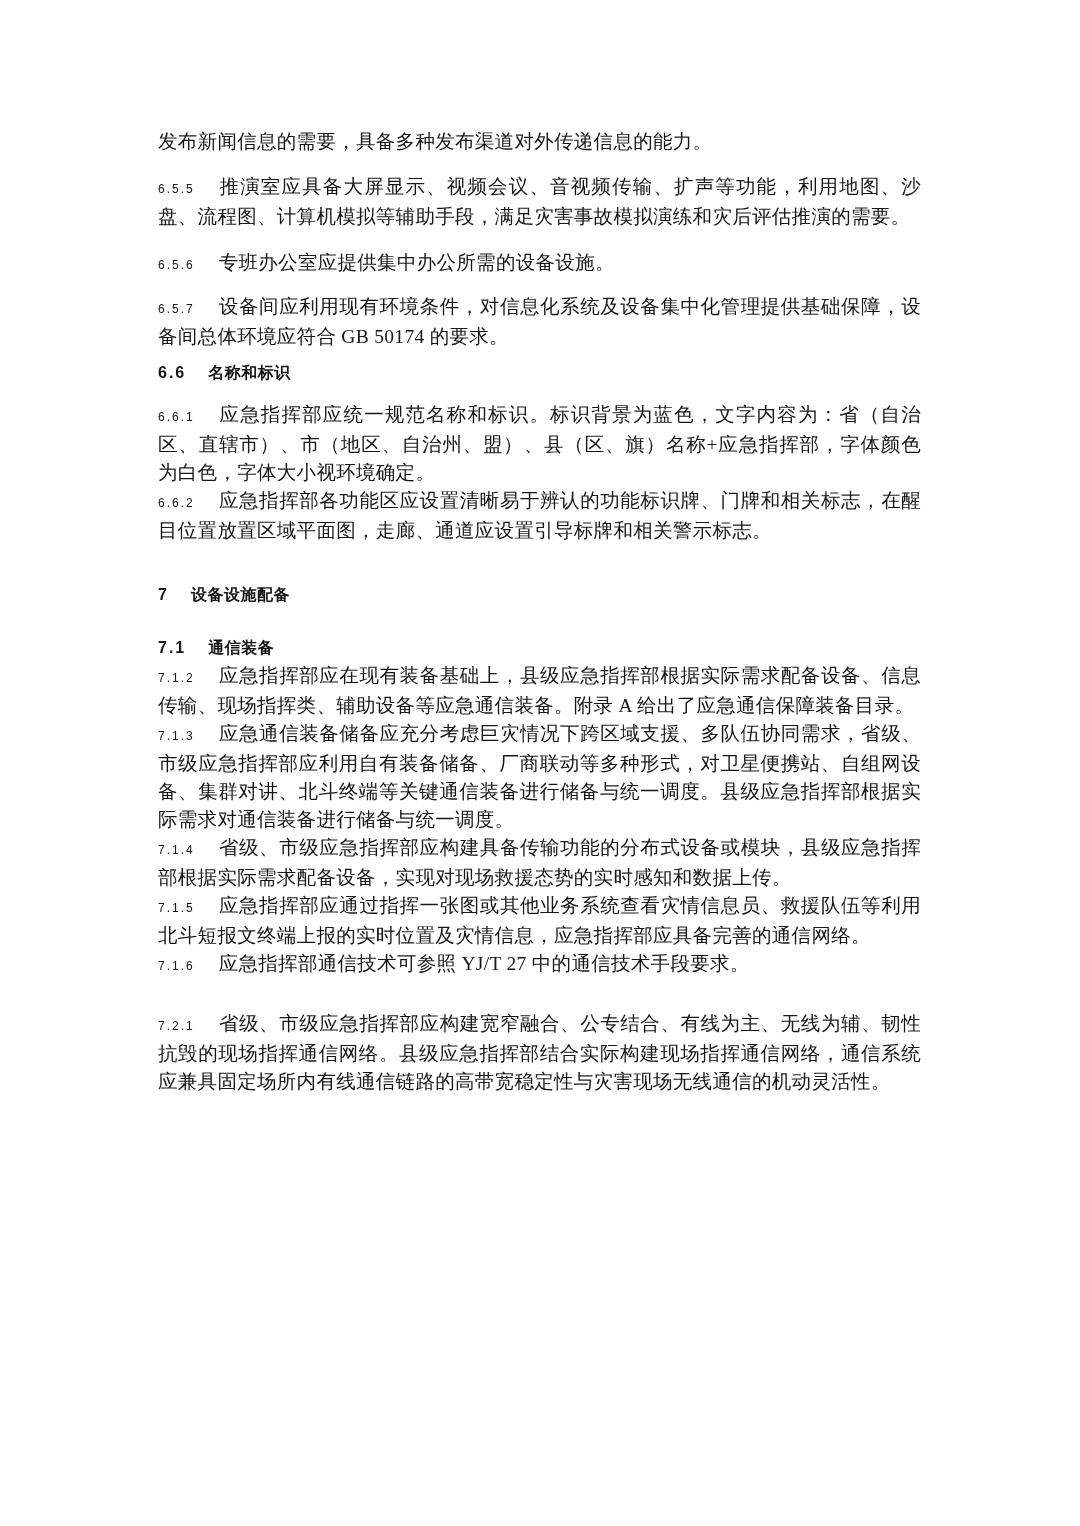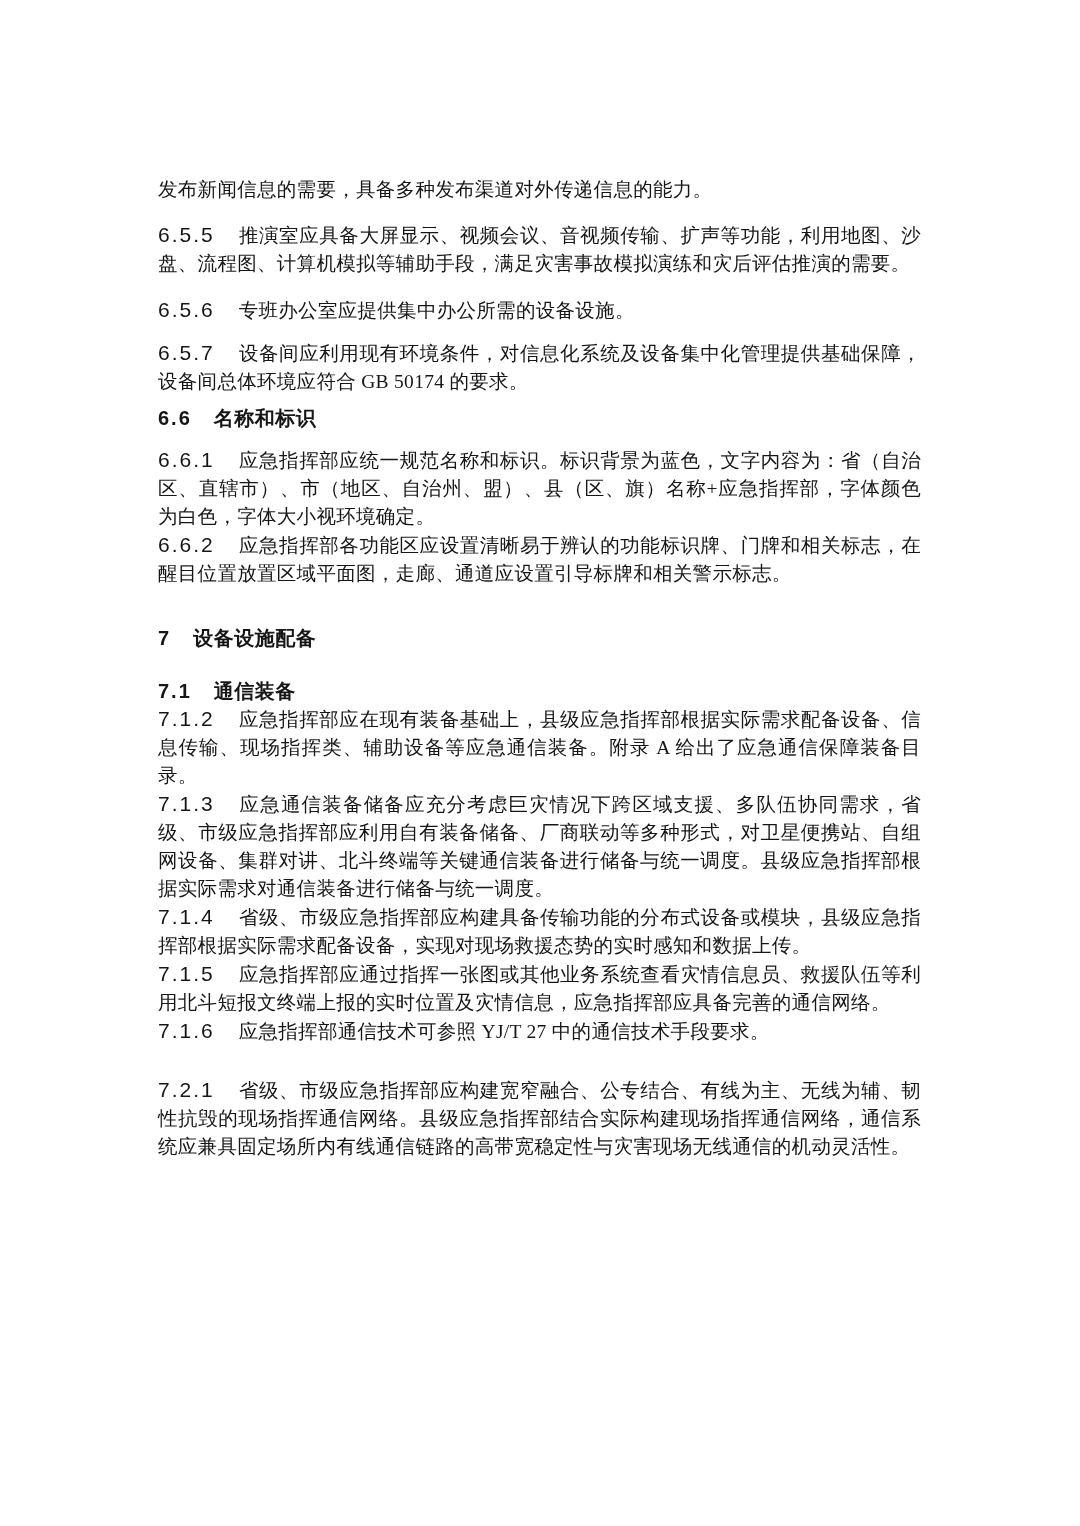--- a/index.html
+++ b/index.html
@@ -8,46 +8,45 @@
     background: #ffffff;
   }
   .page {
     position: relative;
     width: 1080px;
     height: 1334px;
     background: #ffffff;
     color: #161616;
     font-family: "Liberation Serif", "DejaVu Serif", serif;
     overflow: hidden;
-    margin-top: 48px;
   }
   .content {
     position: absolute;
     left: 158px;
     top: 128px;
     width: 763px;
   }
   .para {
     margin: 0;
     font-size: 19.5px;
     line-height: 28px;
     text-align: justify;
     letter-spacing: 0.3px;
   }
   .para .num {
     font-family: "Liberation Sans", "DejaVu Sans", sans-serif;
-    font-size: 21px;
+    font-size: 12px;
     letter-spacing: 2px;
     margin-right: 24px;
   }
   .h1, .h2 {
     margin: 0;
     font-family: "Liberation Sans", "DejaVu Sans", sans-serif;
     font-weight: 700;
-    font-size: 20px;
+    font-size: 16px;
     line-height: 28px;
     letter-spacing: 0.5px;
   }
   .h1 .num, .h2 .num {
     letter-spacing: 2px;
     margin-right: 22px;
   }
   .mt8  { margin-top: 8px; }
   .mt14 { margin-top: 14px; }
   .mt17 { margin-top: 17px; }

